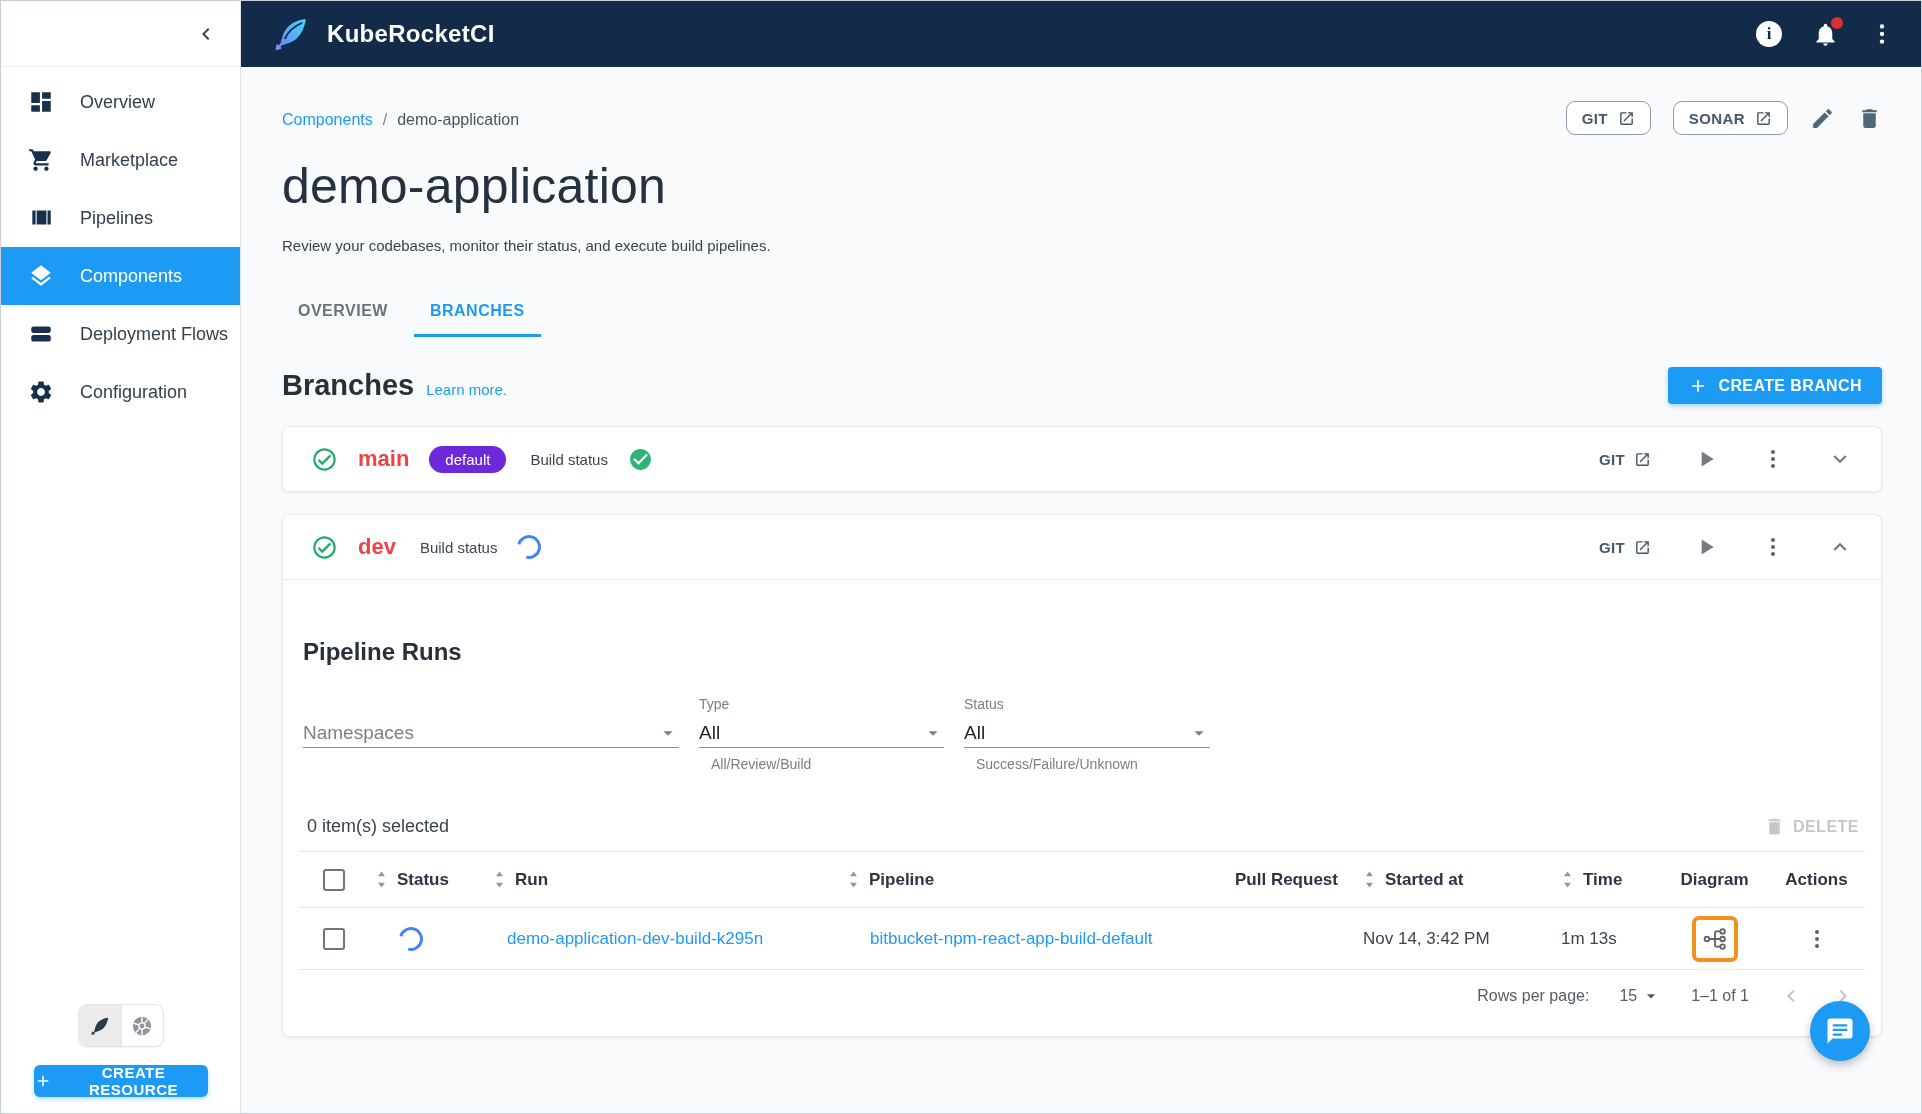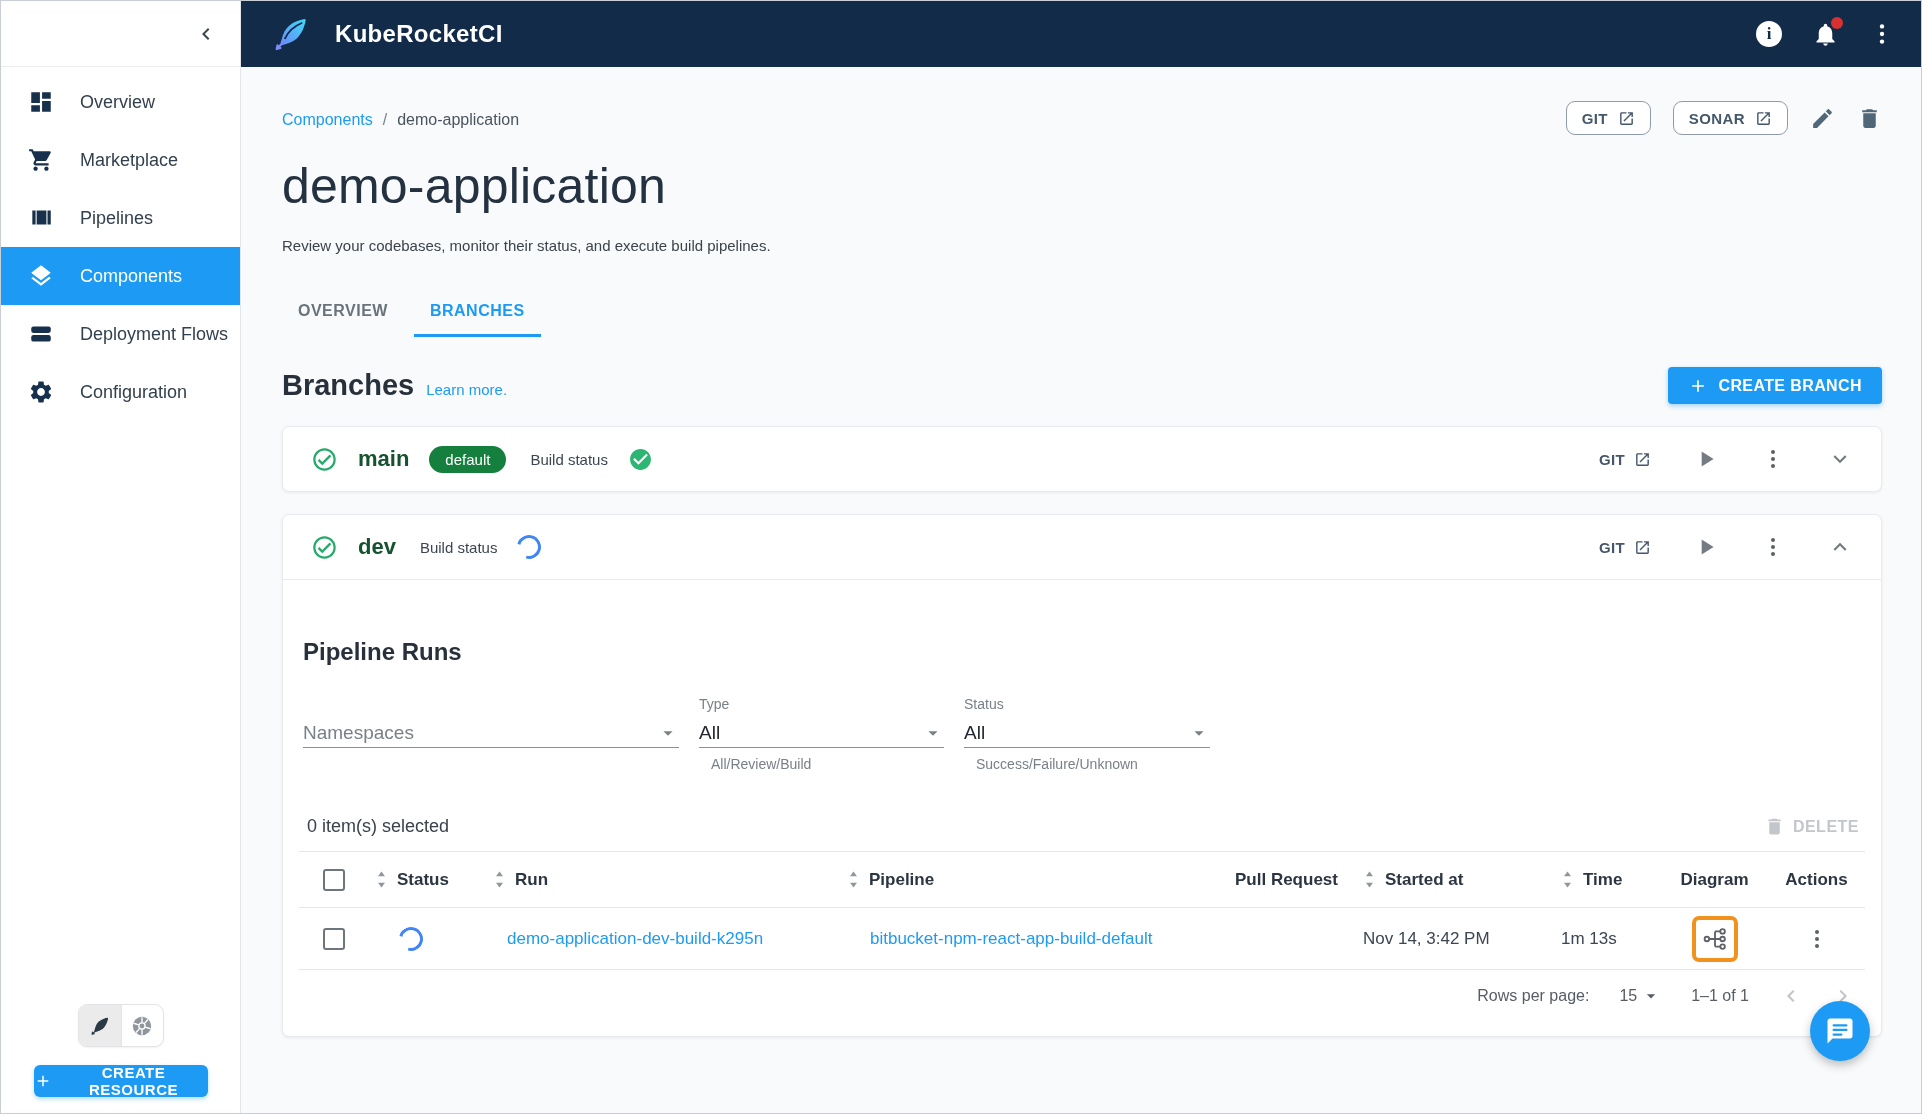--- a/index.html
+++ b/index.html
@@ -13,21 +13,21 @@
     color:#2c3642;
   }
   svg { display:block; }
 
   
   .topbar {
     position:absolute; left:240px; top:0; right:0; height:66px;
     background:#112b49; display:flex; align-items:center; justify-content:space-between;
     padding:0 26px 0 30px;
   }
-  .brand { display:flex; align-items:center; gap:24px;justify-content:center; }
+  .brand { display:flex; align-items:center; gap:16px;justify-content:center; }
   .brand-title { color:#fff; font-size:24px; font-weight:700; letter-spacing:.3px; }
   .topbar-right { display:flex; align-items:center; gap:30px; }
   .info-circle {
     width:26px; height:26px; border-radius:50%; background:#fff; color:#112b49;
     display:flex; align-items:center; justify-content:center;
     font-size:17px; font-weight:700; font-family:"Liberation Serif", serif;
     cursor:pointer;
   }
   .bell-wrap { position:relative; cursor:pointer; }
   .bell-badge { position:absolute; top:-4px; right:-4px; width:12px; height:12px; border-radius:50%; background:#d93030; }
@@ -88,22 +88,22 @@
     height:37px; border:none; border-radius:4px; background:#1d9bf4; color:#fff;
     font-family:"Liberation Sans",sans-serif; font-size:16px; font-weight:700; letter-spacing:.4px;
     display:flex; align-items:center; gap:10px; padding:0 20px; cursor:pointer;
     box-shadow:0 2px 5px rgba(29,155,244,.4);
   }
 
   
   .branch-card { background:#fff; border:1px solid #e7eaee; border-radius:7px; box-shadow:0 1px 3px rgba(16,30,54,.07); margin-top:22px; }
   .branch-head { height:64px; display:flex; align-items:center; justify-content:space-between; padding:0 28px; }
   .branch-left { display:flex; align-items:center; gap:20px; }
-  .branch-name { font-size:22px; font-weight:700; color:#14532d; }
-  .default-pill { background:#15803d; color:#fff; font-size:15px; border-radius:15px; padding:5px 16px; }
+  .branch-name { font-size:22px; font-weight:700; color:#ef4444; }
+  .default-pill { background:#6d28d9; color:#fff; font-size:15px; border-radius:15px; padding:5px 16px; }
   .build-status-label { font-size:15px; color:#3c4652; margin-left:4px; }
   .branch-right { display:flex; align-items:center; gap:42px; }
   .git-link { display:flex; align-items:center; gap:9px; font-size:15px; font-weight:600; color:#44576b; letter-spacing:.3px; cursor:pointer; }
 
   .spinner { width:24px; height:24px; border-radius:50%; border:3px solid #4285f4; border-left-color:transparent; transform:rotate(-30deg); }
 
   .card-divider { height:1px; background:#e9ebee; }
 
   .card-body { padding:0 16px 14px; }
   .runs-title { font-size:24px; font-weight:700; color:#28313b; margin-top:58px; padding-left:4px; }

